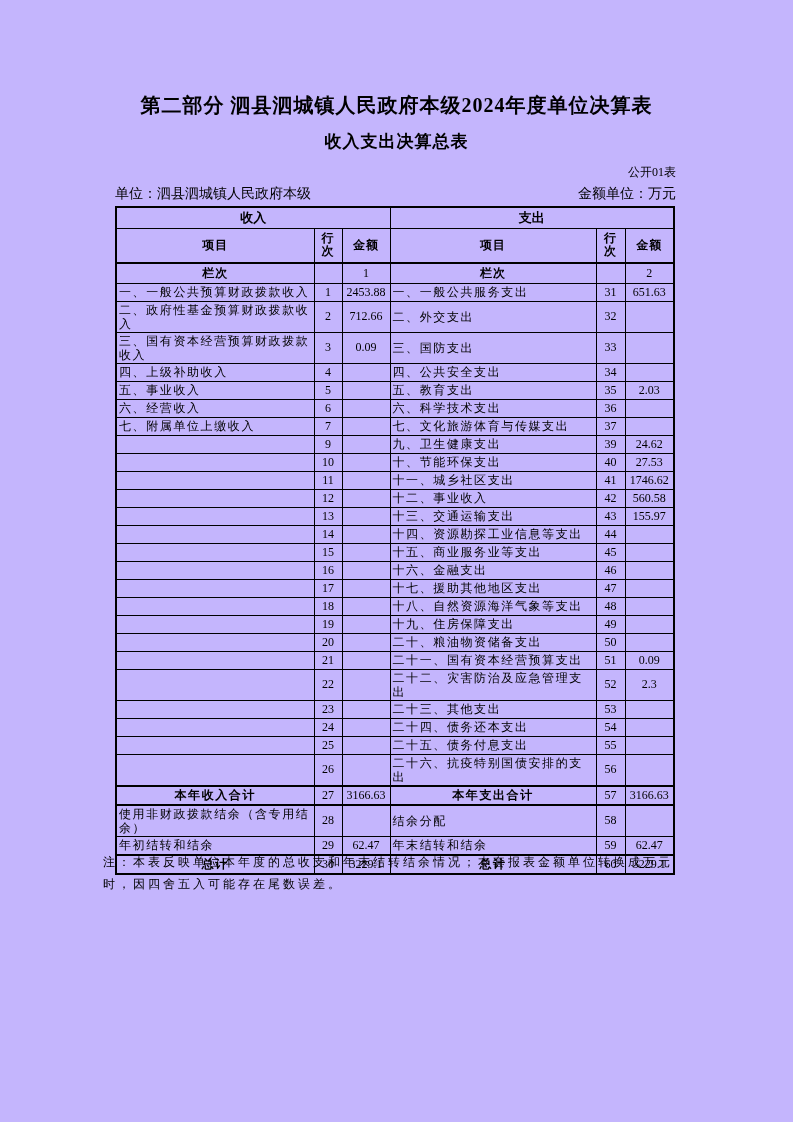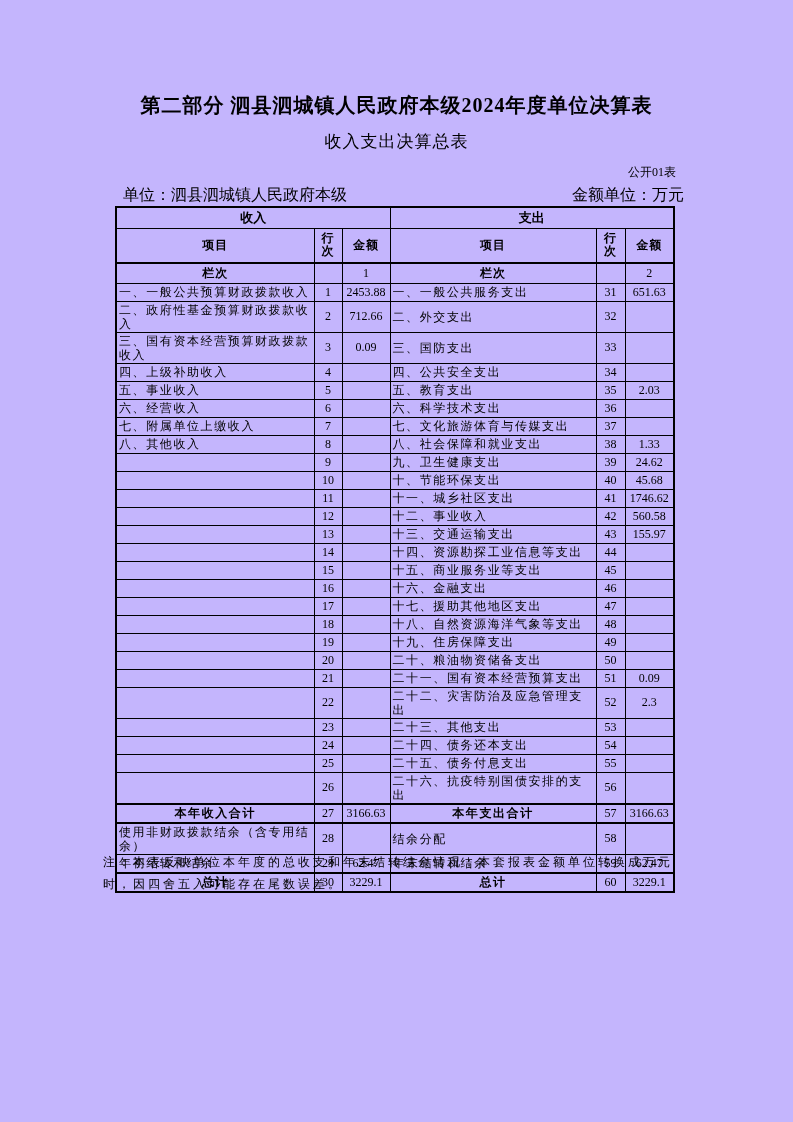--- a/index.html
+++ b/index.html
@@ -21,37 +21,37 @@
     font-size: 20px;
     font-weight: bold;
     letter-spacing: 1px;
   }
   .doc-subtitle {
     position: absolute;
     top: 130px; left: 0;
     width: 793px;
     text-align: center;
     font-size: 17px;
-    font-weight: normal;
+    font-weight: bold;
     letter-spacing: 1px;
   }
   .table-no {
     position: absolute;
     top: 164px; left: 115px;
     width: 561px;
     text-align: right;
     font-size: 12px;
   }
   .meta-line {
     position: absolute;
-    top: 185px; left: 123px;
+    top: 185px; left: 115px;
     width: 561px;
     display: flex;
     justify-content: space-between;
-    font-size: 16px;
+    font-size: 14px;
   }
   table.budget-table {
     position: absolute;
     top: 206px; left: 115px;
     border-collapse: collapse;
     table-layout: fixed;
     border: 2px solid #000;
     font-size: 12px;
     padding-left: 31px;
   }
@@ -198,42 +198,34 @@
         </tr>
         <tr>
           <td class="item">七、附属单位上缴收入</td>
           <td class="rowno">7</td>
           <td class="amt"></td>
           <td class="item">七、文化旅游体育与传媒支出</td>
           <td class="rowno">37</td>
           <td class="amt"></td>
         </tr>
         <tr>
-          <td class="item">八、其他收入</td>
-          <td class="rowno">8</td>
-          <td class="amt"></td>
-          <td class="item">八、社会保障和就业支出</td>
-          <td class="rowno">38</td>
-          <td class="amt">1.33</td>
-        </tr>
-        <tr>
           <td class="item"></td>
           <td class="rowno">9</td>
           <td class="amt"></td>
           <td class="item">九、卫生健康支出</td>
           <td class="rowno">39</td>
           <td class="amt">24.62</td>
         </tr>
         <tr>
           <td class="item"></td>
           <td class="rowno">10</td>
           <td class="amt"></td>
           <td class="item">十、节能环保支出</td>
           <td class="rowno">40</td>
-          <td class="amt">45.68</td>
+          <td class="amt">27.53</td>
         </tr>
         <tr>
           <td class="item"></td>
           <td class="rowno">11</td>
           <td class="amt"></td>
           <td class="item">十一、城乡社区支出</td>
           <td class="rowno">41</td>
           <td class="amt">1746.62</td>
         </tr>
         <tr>

